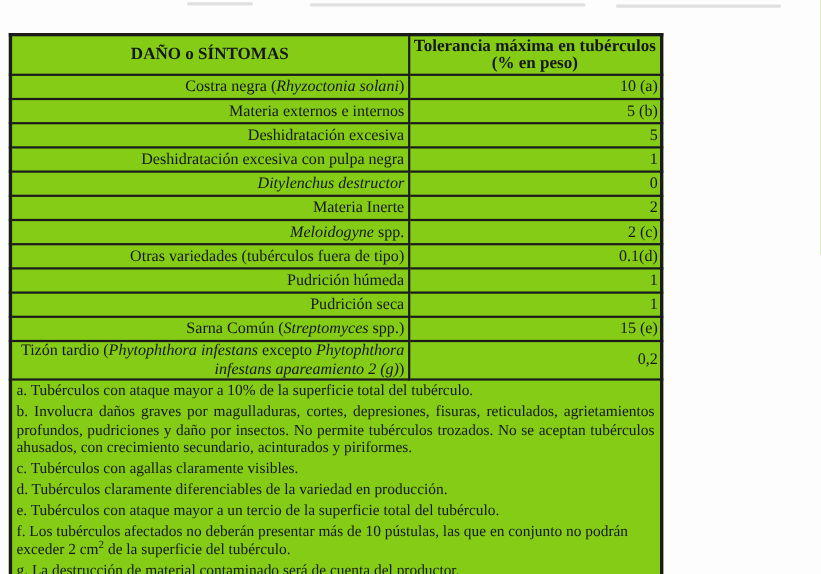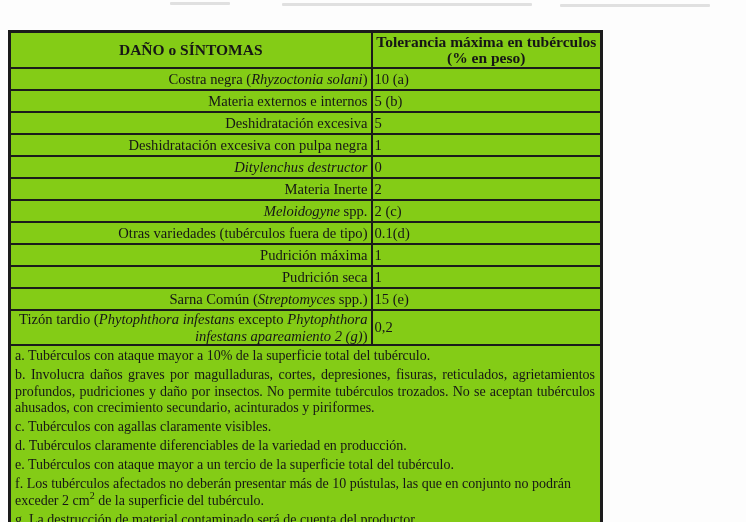--- a/index.html
+++ b/index.html
@@ -47,21 +47,21 @@
     line-height: 16px;
   }
   td.symptom {
     font-size: 14.6px;
     text-align: right;
     padding: 0 3px 0 4px;
     line-height: 16.5px;
   }
   td.tolerance {
     font-size: 14.6px;
-    text-align: left;
+    text-align: right;
     padding: 0 2px;
   }
   tr.row td { height: 20px; }
   tr.tall td.symptom { height: 33px; vertical-align: middle; }
 
   td.notes {
     vertical-align: top;
     height: 176px;
     padding: 2px 5px 0 4px;
     font-size: 14px;
@@ -117,21 +117,21 @@
         </tr>
         <tr class="row">
           <td class="symptom"><i>Meloidogyne</i><span> spp.</span></td>
           <td class="tolerance">2 (c)</td>
         </tr>
         <tr class="row">
           <td class="symptom"><span>Otras variedades (tubérculos fuera de tipo)</span></td>
           <td class="tolerance">0.1(d)</td>
         </tr>
         <tr class="row">
-          <td class="symptom"><span>Pudrición máxima</span></td>
+          <td class="symptom"><span>Pudrición húmeda</span></td>
           <td class="tolerance">1</td>
         </tr>
         <tr class="row">
           <td class="symptom"><span>Pudrición seca</span></td>
           <td class="tolerance">1</td>
         </tr>
         <tr class="row">
           <td class="symptom"><span>Sarna Común (</span><i>Streptomyces</i><span> spp.)</span></td>
           <td class="tolerance">15 (e)</td>
         </tr>

